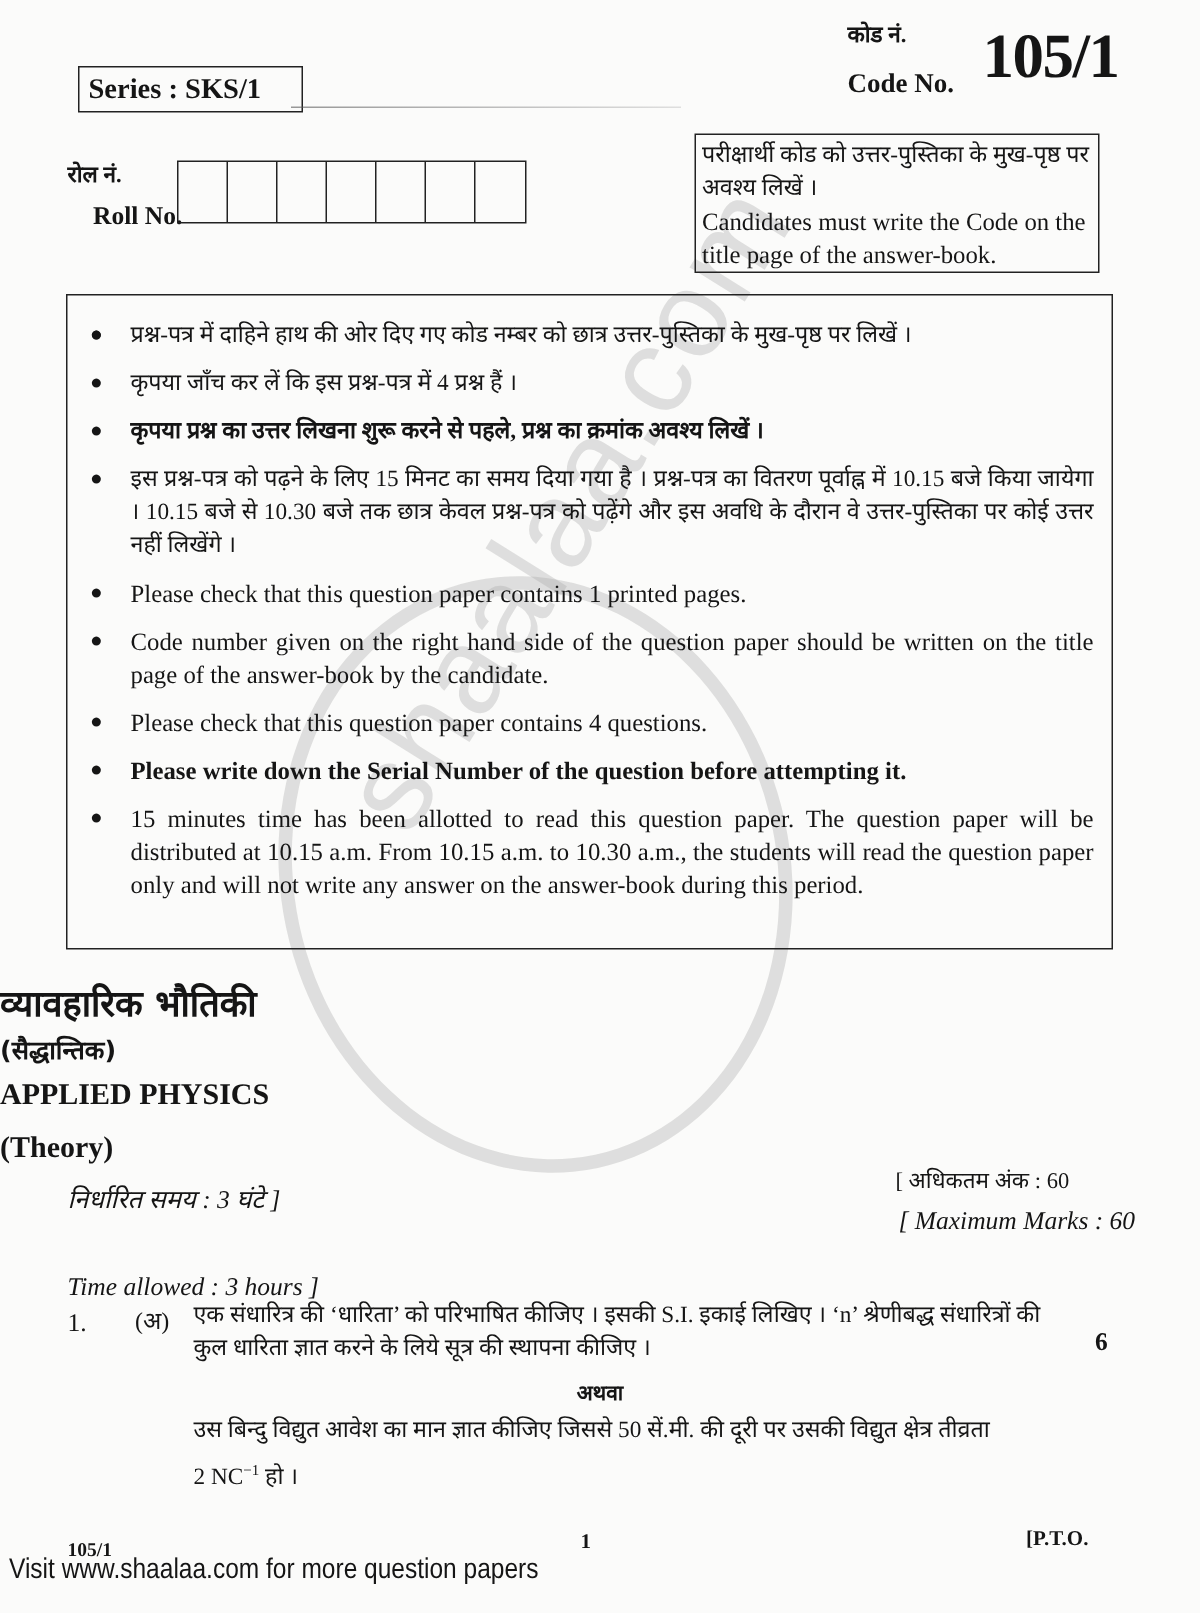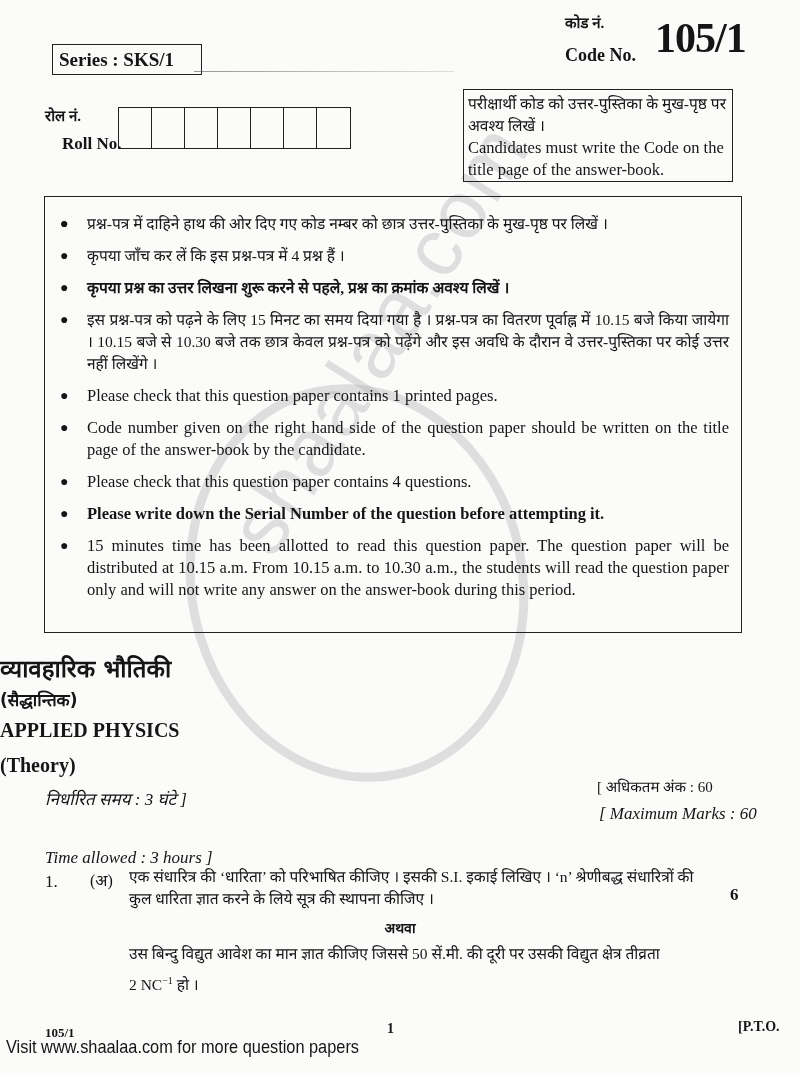--- a/index.html
+++ b/index.html
@@ -77,21 +77,21 @@
   .q-sub { left: 90px; top: 869px; font-size: 16px; }
   .q-text { left: 129px; top: 866px; width: 590px; font-size: 15.5px; line-height: 22px; }
   .q-marks { left: 730px; top: 885px; font-size: 17px; font-weight: bold; }
   .q-or { left: 0; width: 800px; text-align: center; top: 918px; font-size: 14px; font-weight: bold; }
   .q-alt { left: 129px; top: 940px; width: 620px; font-size: 15.5px; line-height: 27px; }
   sup { font-size: 10px; }
 
   
   .f-code { left: 45px; top: 1025px; font-size: 13px; font-weight: bold; }
   .f-page { left: 387px; top: 1021px; font-size: 14px; font-weight: bold; }
-  .f-pto { left: 738px; top: 1019px; font-size: 14px; font-weight: bold; }
+  .f-pto { left: 684px; top: 1019px; font-size: 14px; font-weight: bold; }
   .f-visit { left: 6px; top: 1036px; font-family: "Liberation Sans", "DejaVu Sans", sans-serif; font-size: 19px; transform: scaleX(0.86); transform-origin: left top; white-space: nowrap; }
 </style>
 </head>
 <body>
 
 <div class="abs wm-circle"></div>
 <div class="abs wm-text">shaalaa.com</div>
 
 <div class="abs series-box">Series : SKS/1</div>
 <div class="abs series-line"></div>

